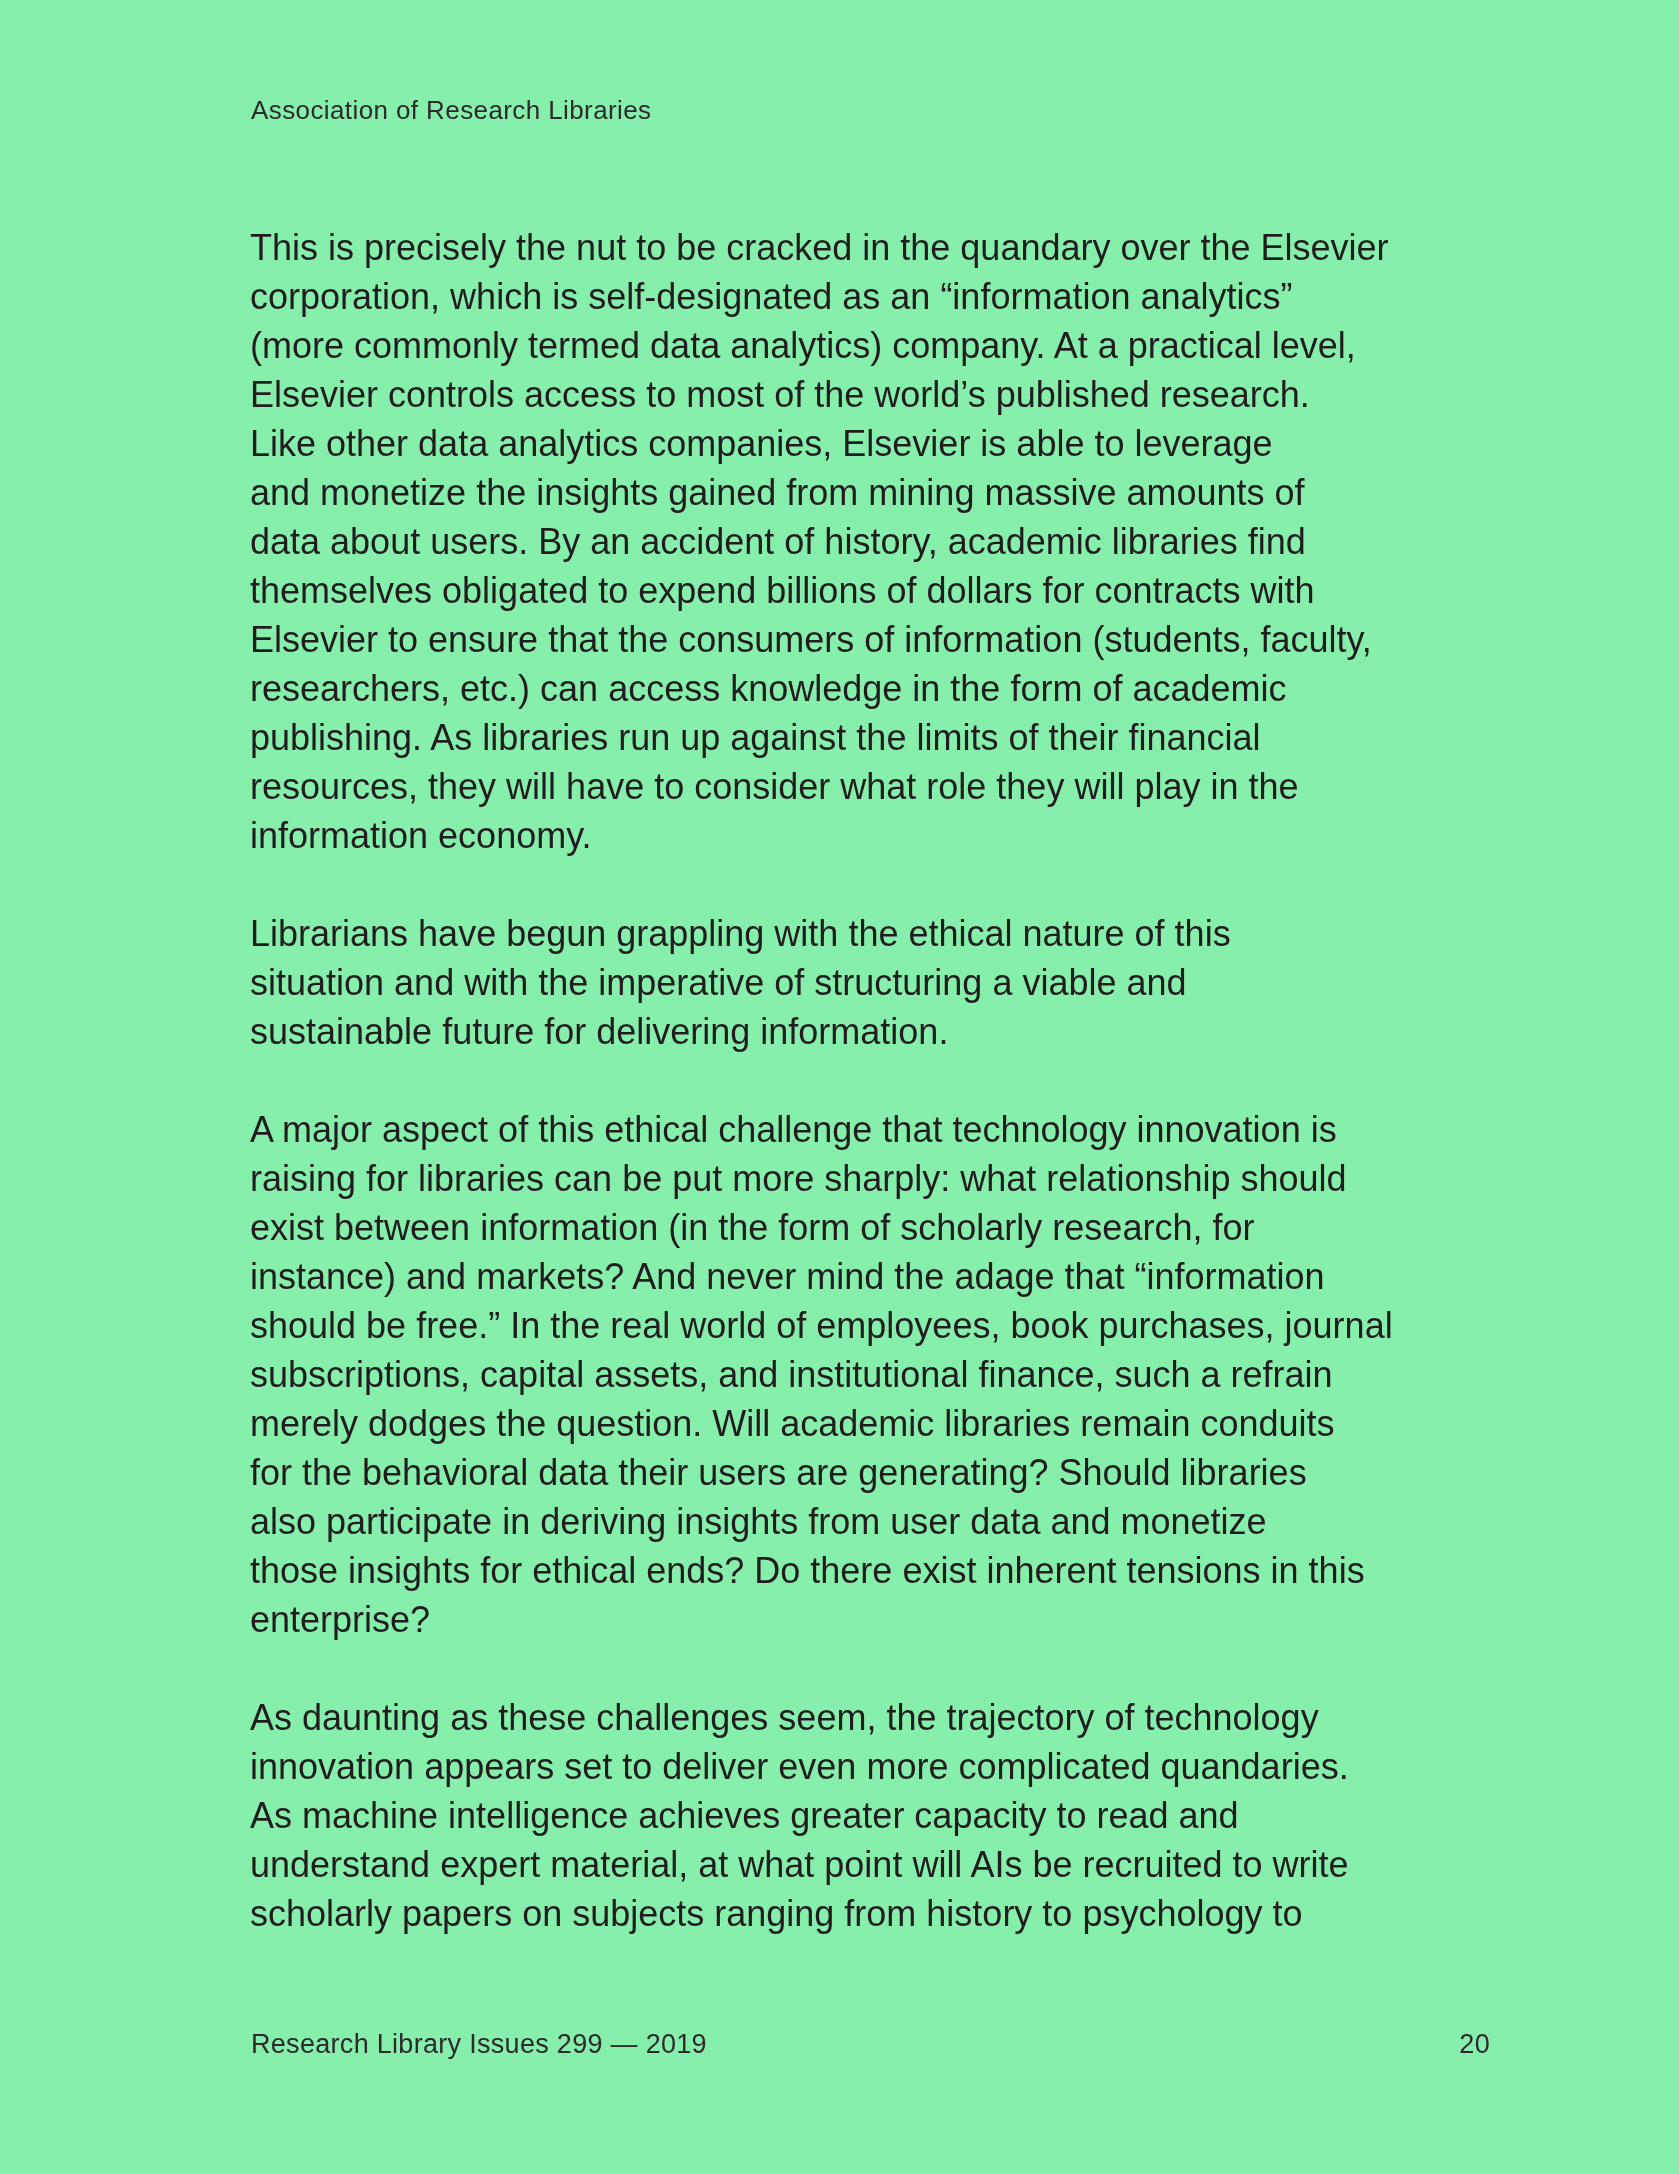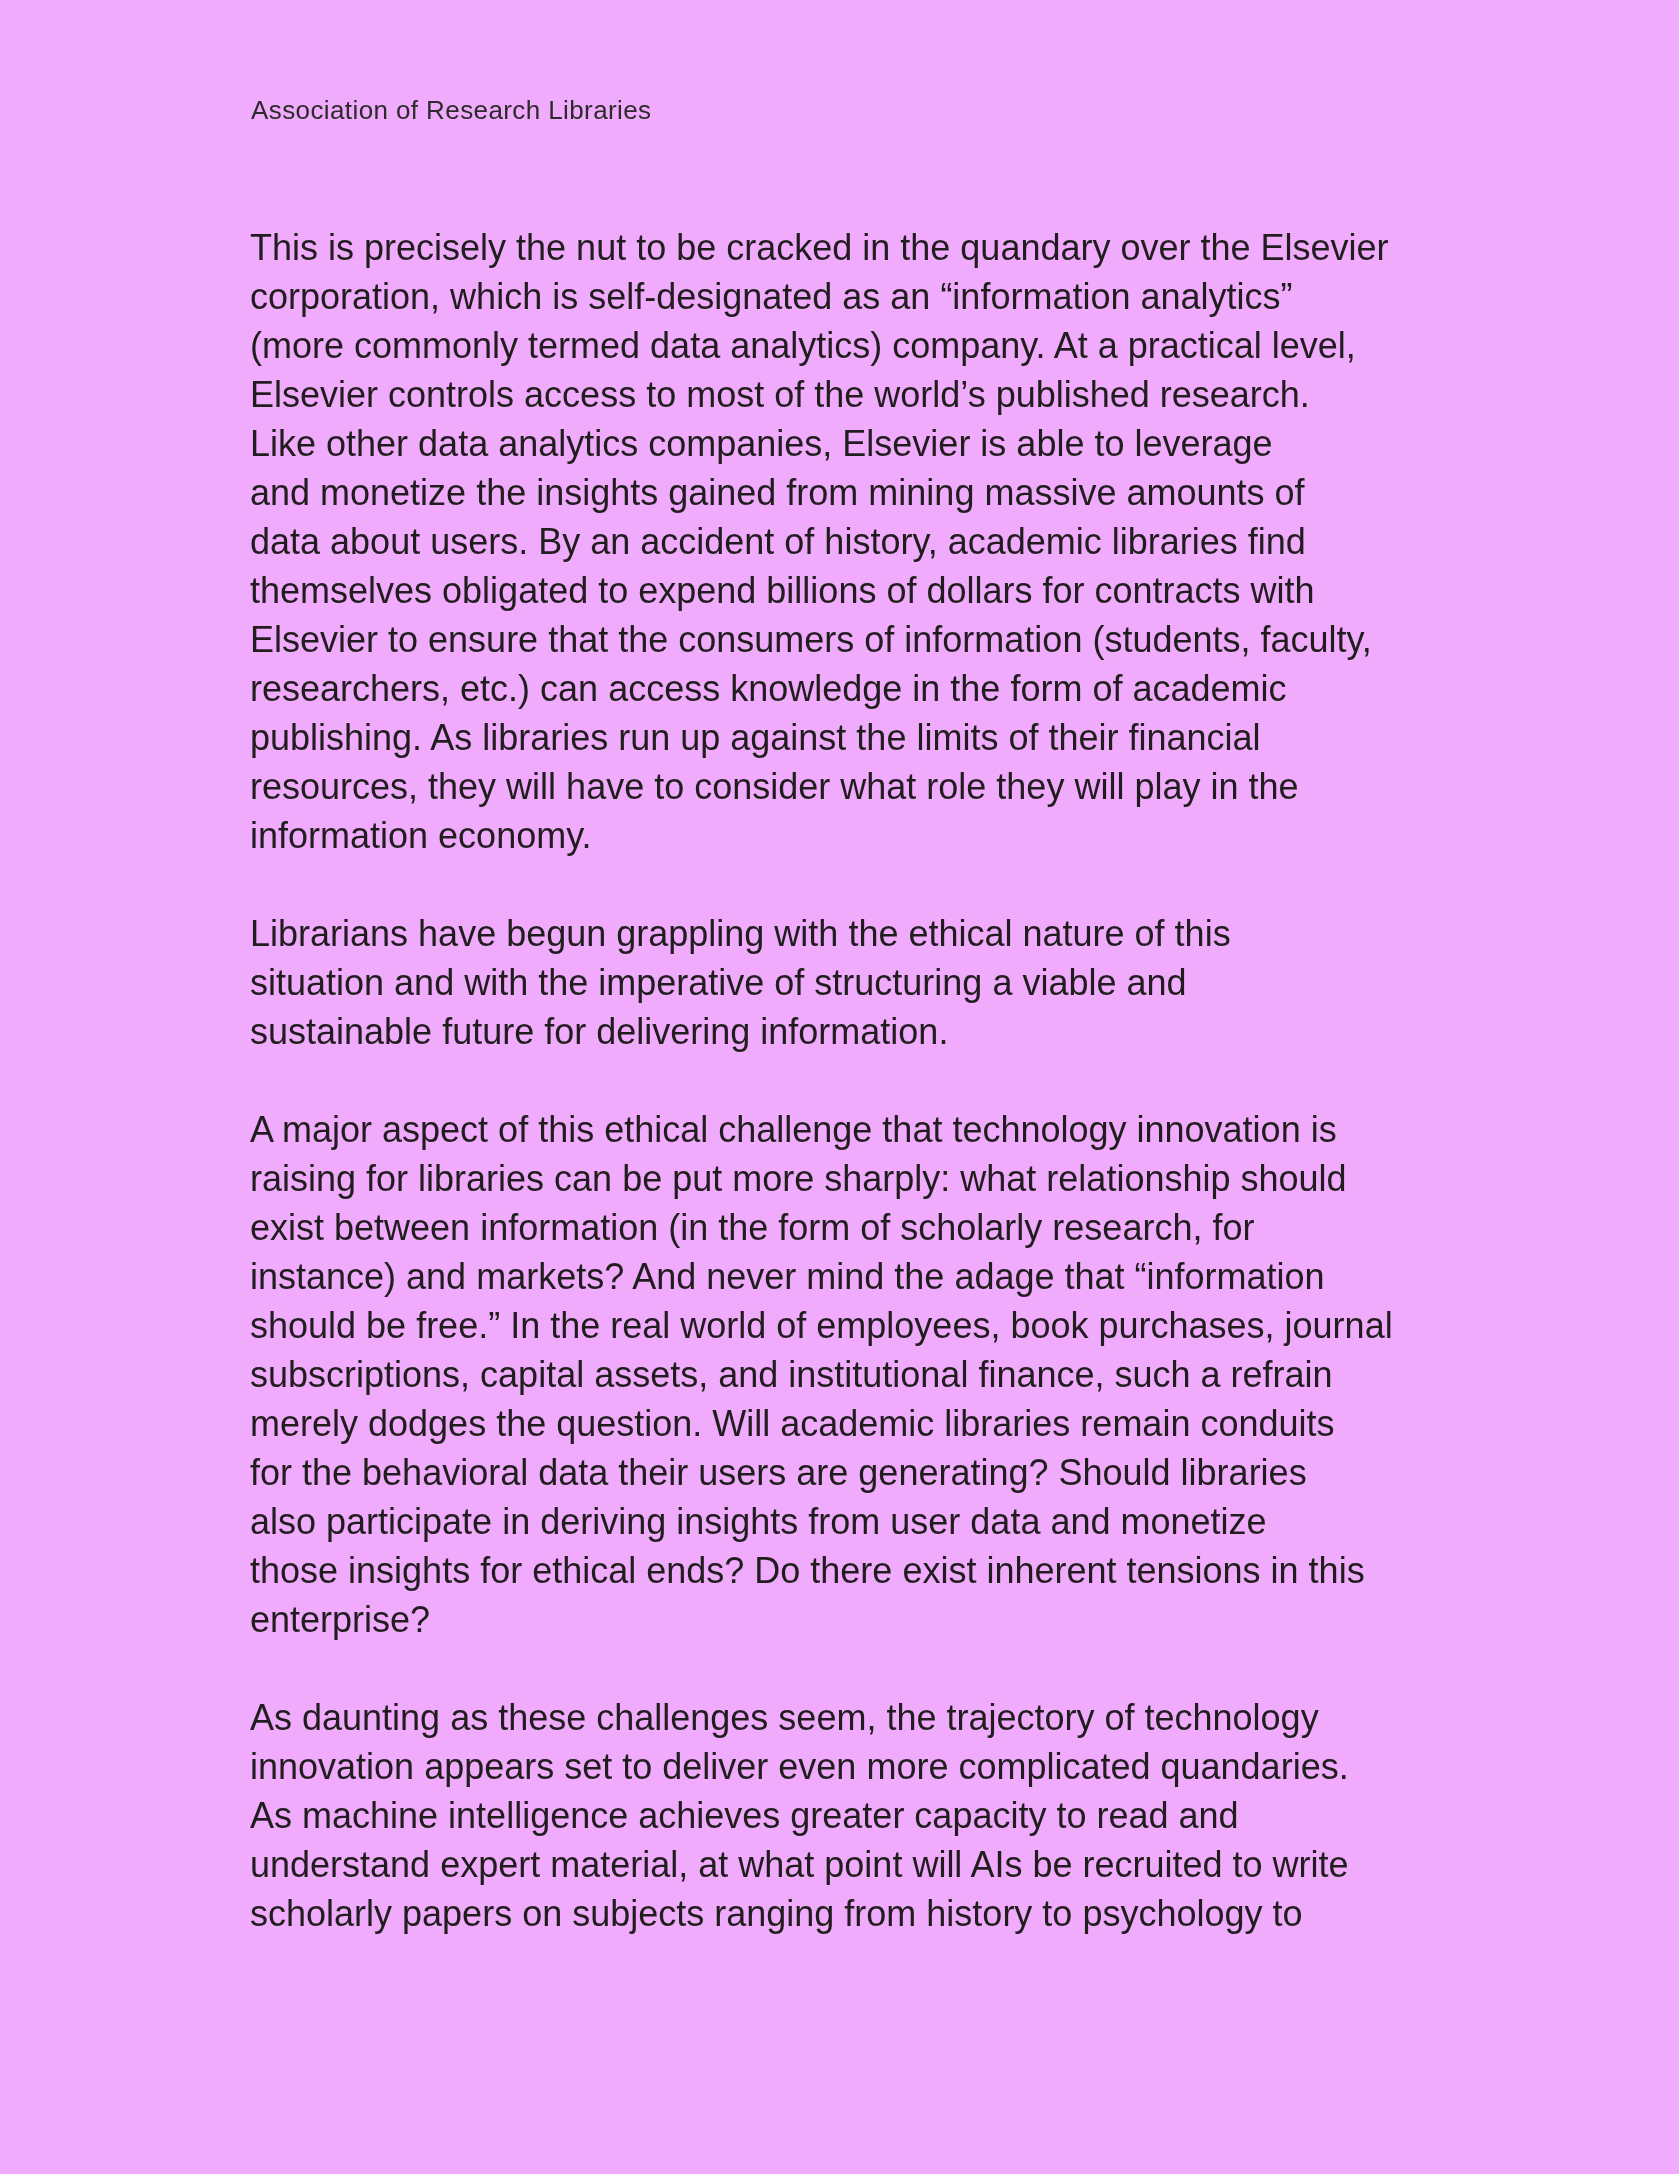--- a/index.html
+++ b/index.html
@@ -10,21 +10,21 @@
   body {
     position: relative;
     width: 1680px;
     height: 2174px;
     overflow: hidden;
     font-kerning: normal;
   }
   .page {
     position: absolute;
     inset: 0;
-    background: #f0abfc;
+    background: #86efac;
   }
   .running-header {
     position: absolute;
     left: 251px;
     top: 94px;
     font-family: "Liberation Sans", "DejaVu Sans", sans-serif;
     font-size: 26px;
     line-height: 32px;
     letter-spacing: 0.4px;
     color: #2d2a2b;
@@ -99,15 +99,19 @@
 also participate in deriving insights from user data and monetize
 those insights for ethical ends? Do there exist inherent tensions in this
 enterprise?</p>
     <p>As daunting as these challenges seem, the trajectory of technology
 innovation appears set to deliver even more complicated quandaries.
 As machine intelligence achieves greater capacity to read and
 understand expert material, at what point will AIs be recruited to write
 scholarly papers on subjects ranging from history to psychology to</p>
   </div>
 
+  <div class="running-footer">
+    <span class="footer-title">Research Library Issues 299 — 2019</span>
+    <span class="footer-page">20</span>
+  </div>
 
 </div>
 
 
 </body></html>

